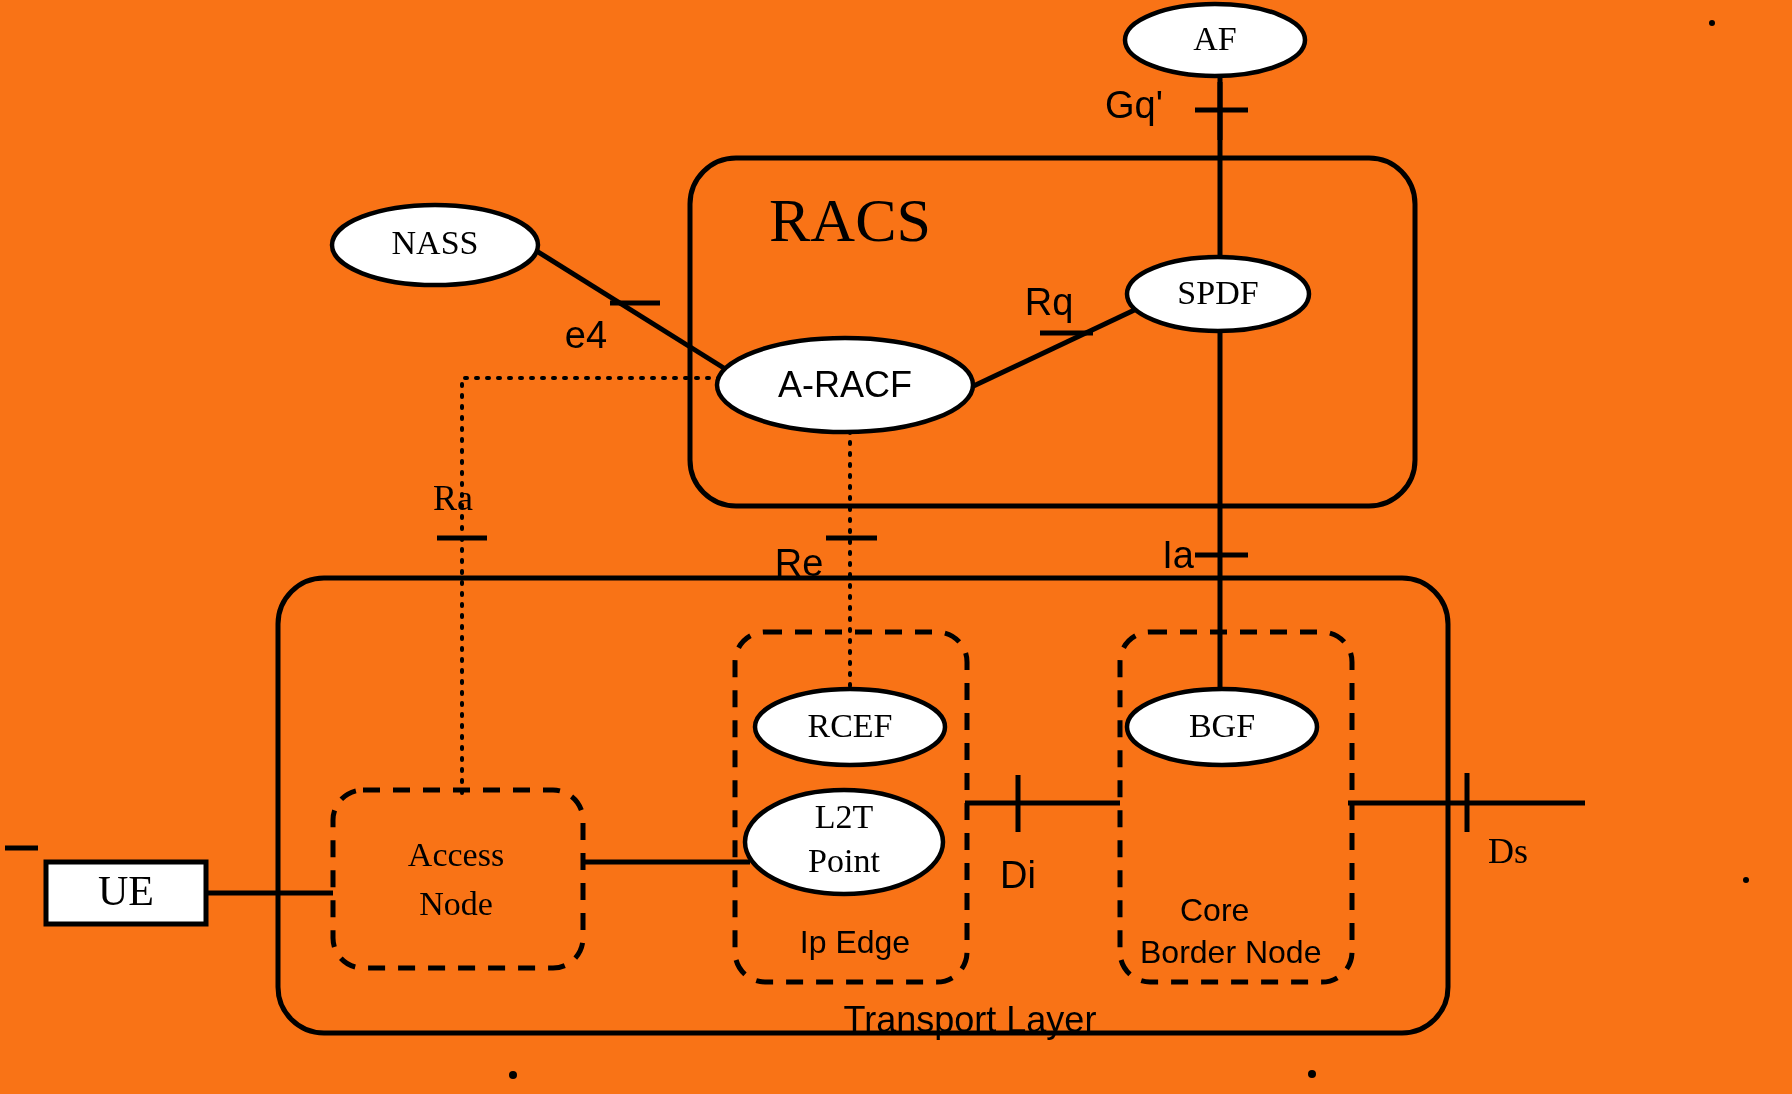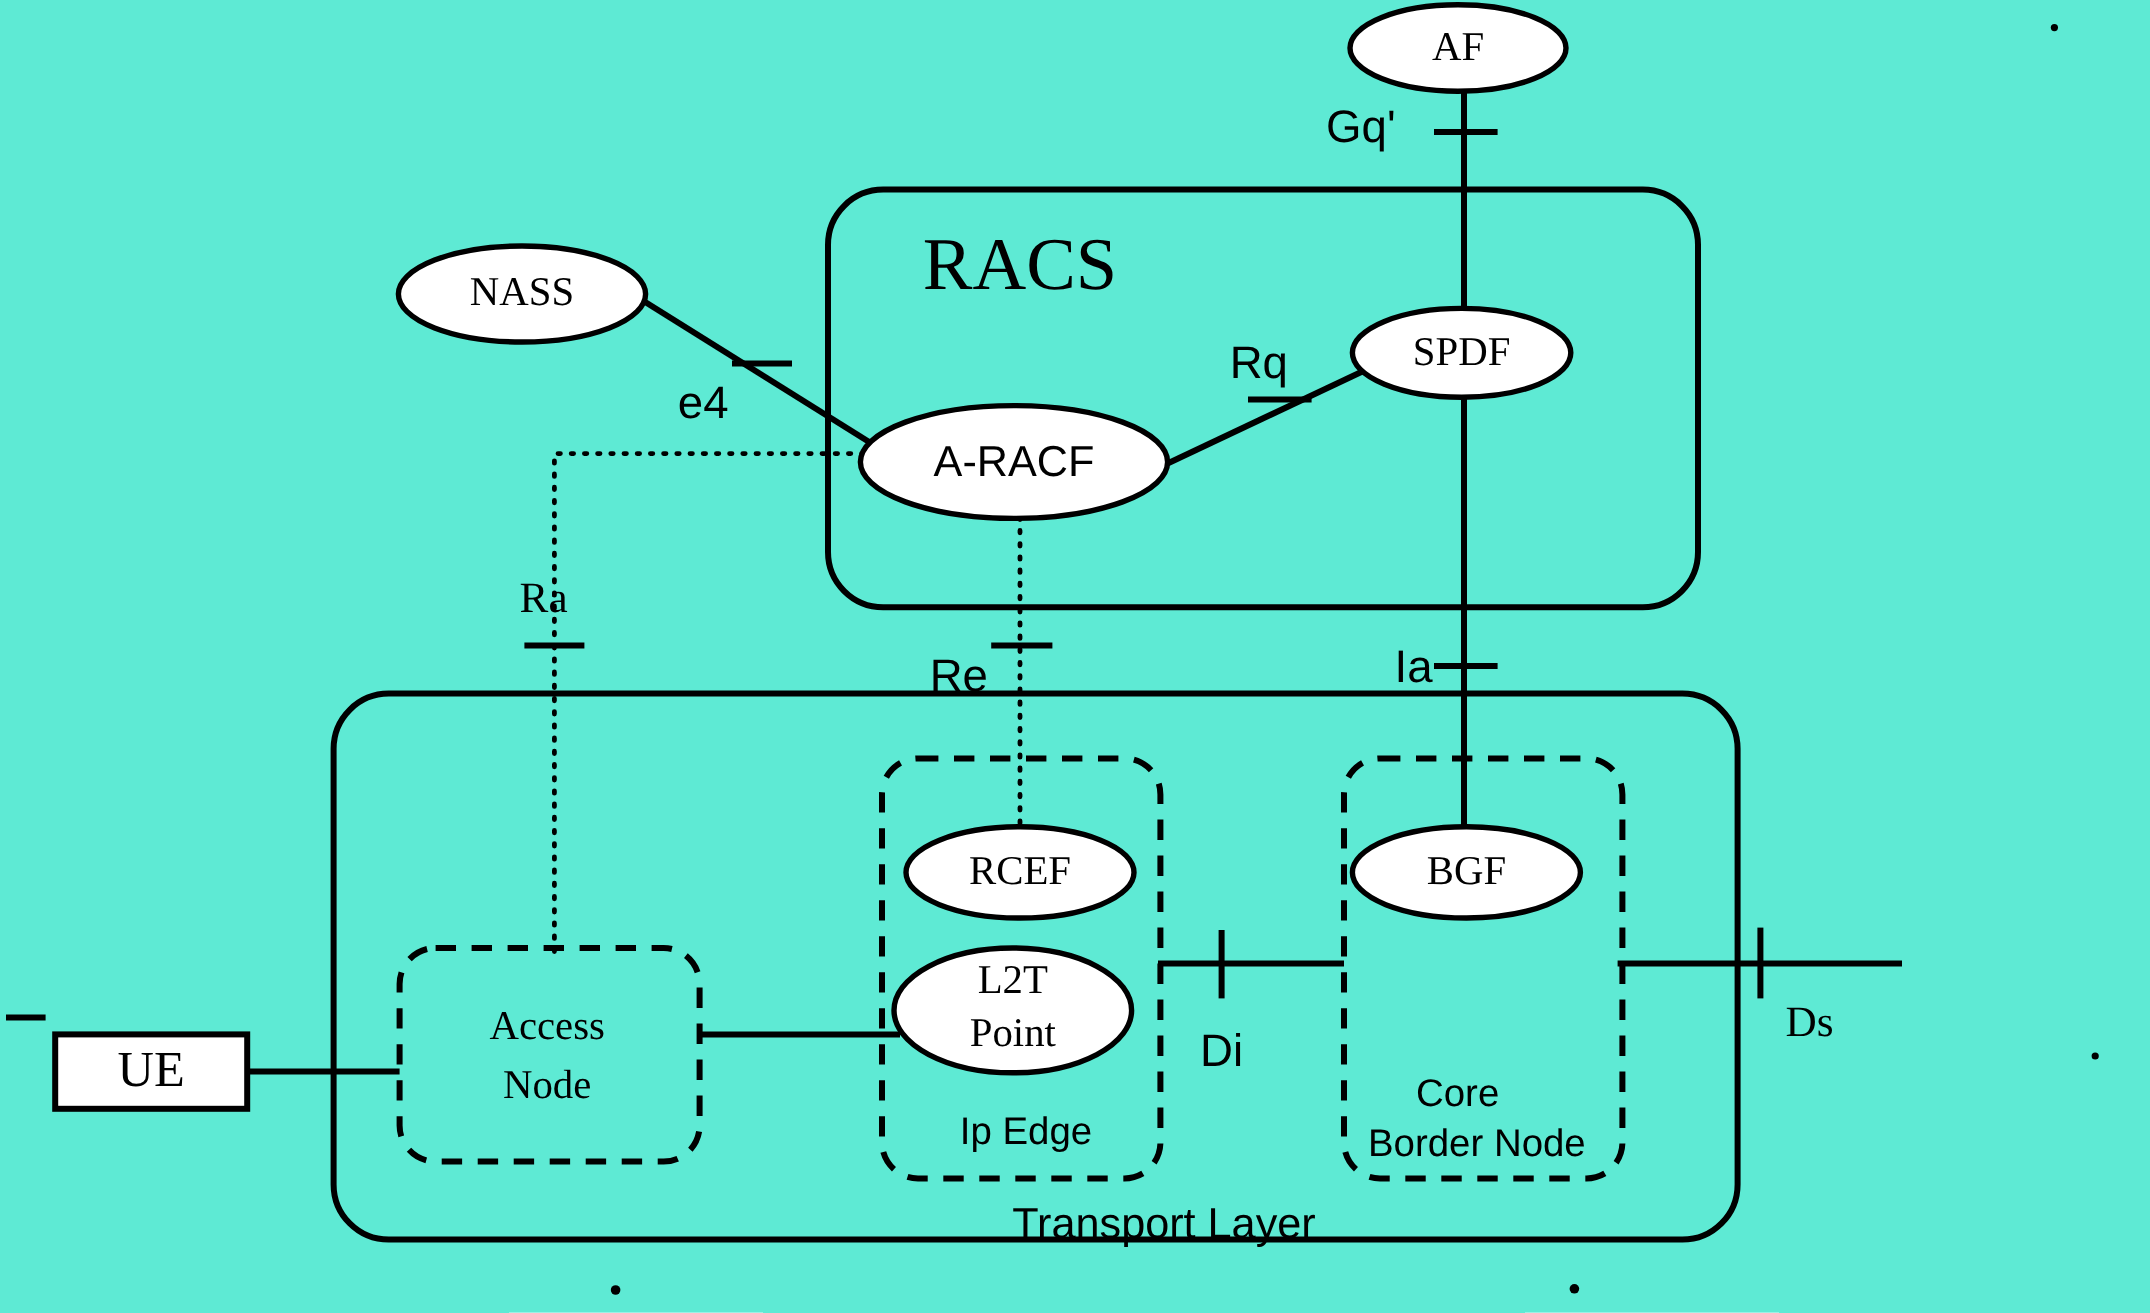--- a/index.html
+++ b/index.html
@@ -4,21 +4,21 @@
 <style>
   html, body {
     margin: 0;
     padding: 0;
     background: #ffffff;
   }
   #stage {
     position: relative;
     width: 1792px;
     height: 1094px;
-    background: #5eead4;
+    background: #f97316;
     overflow: hidden;
     font-family: "Liberation Serif", serif;
   }
   svg#diagram {
     position: absolute;
     inset: 0;
     width: 1792px;
     height: 1094px;
   }
   .node-ellipse {

